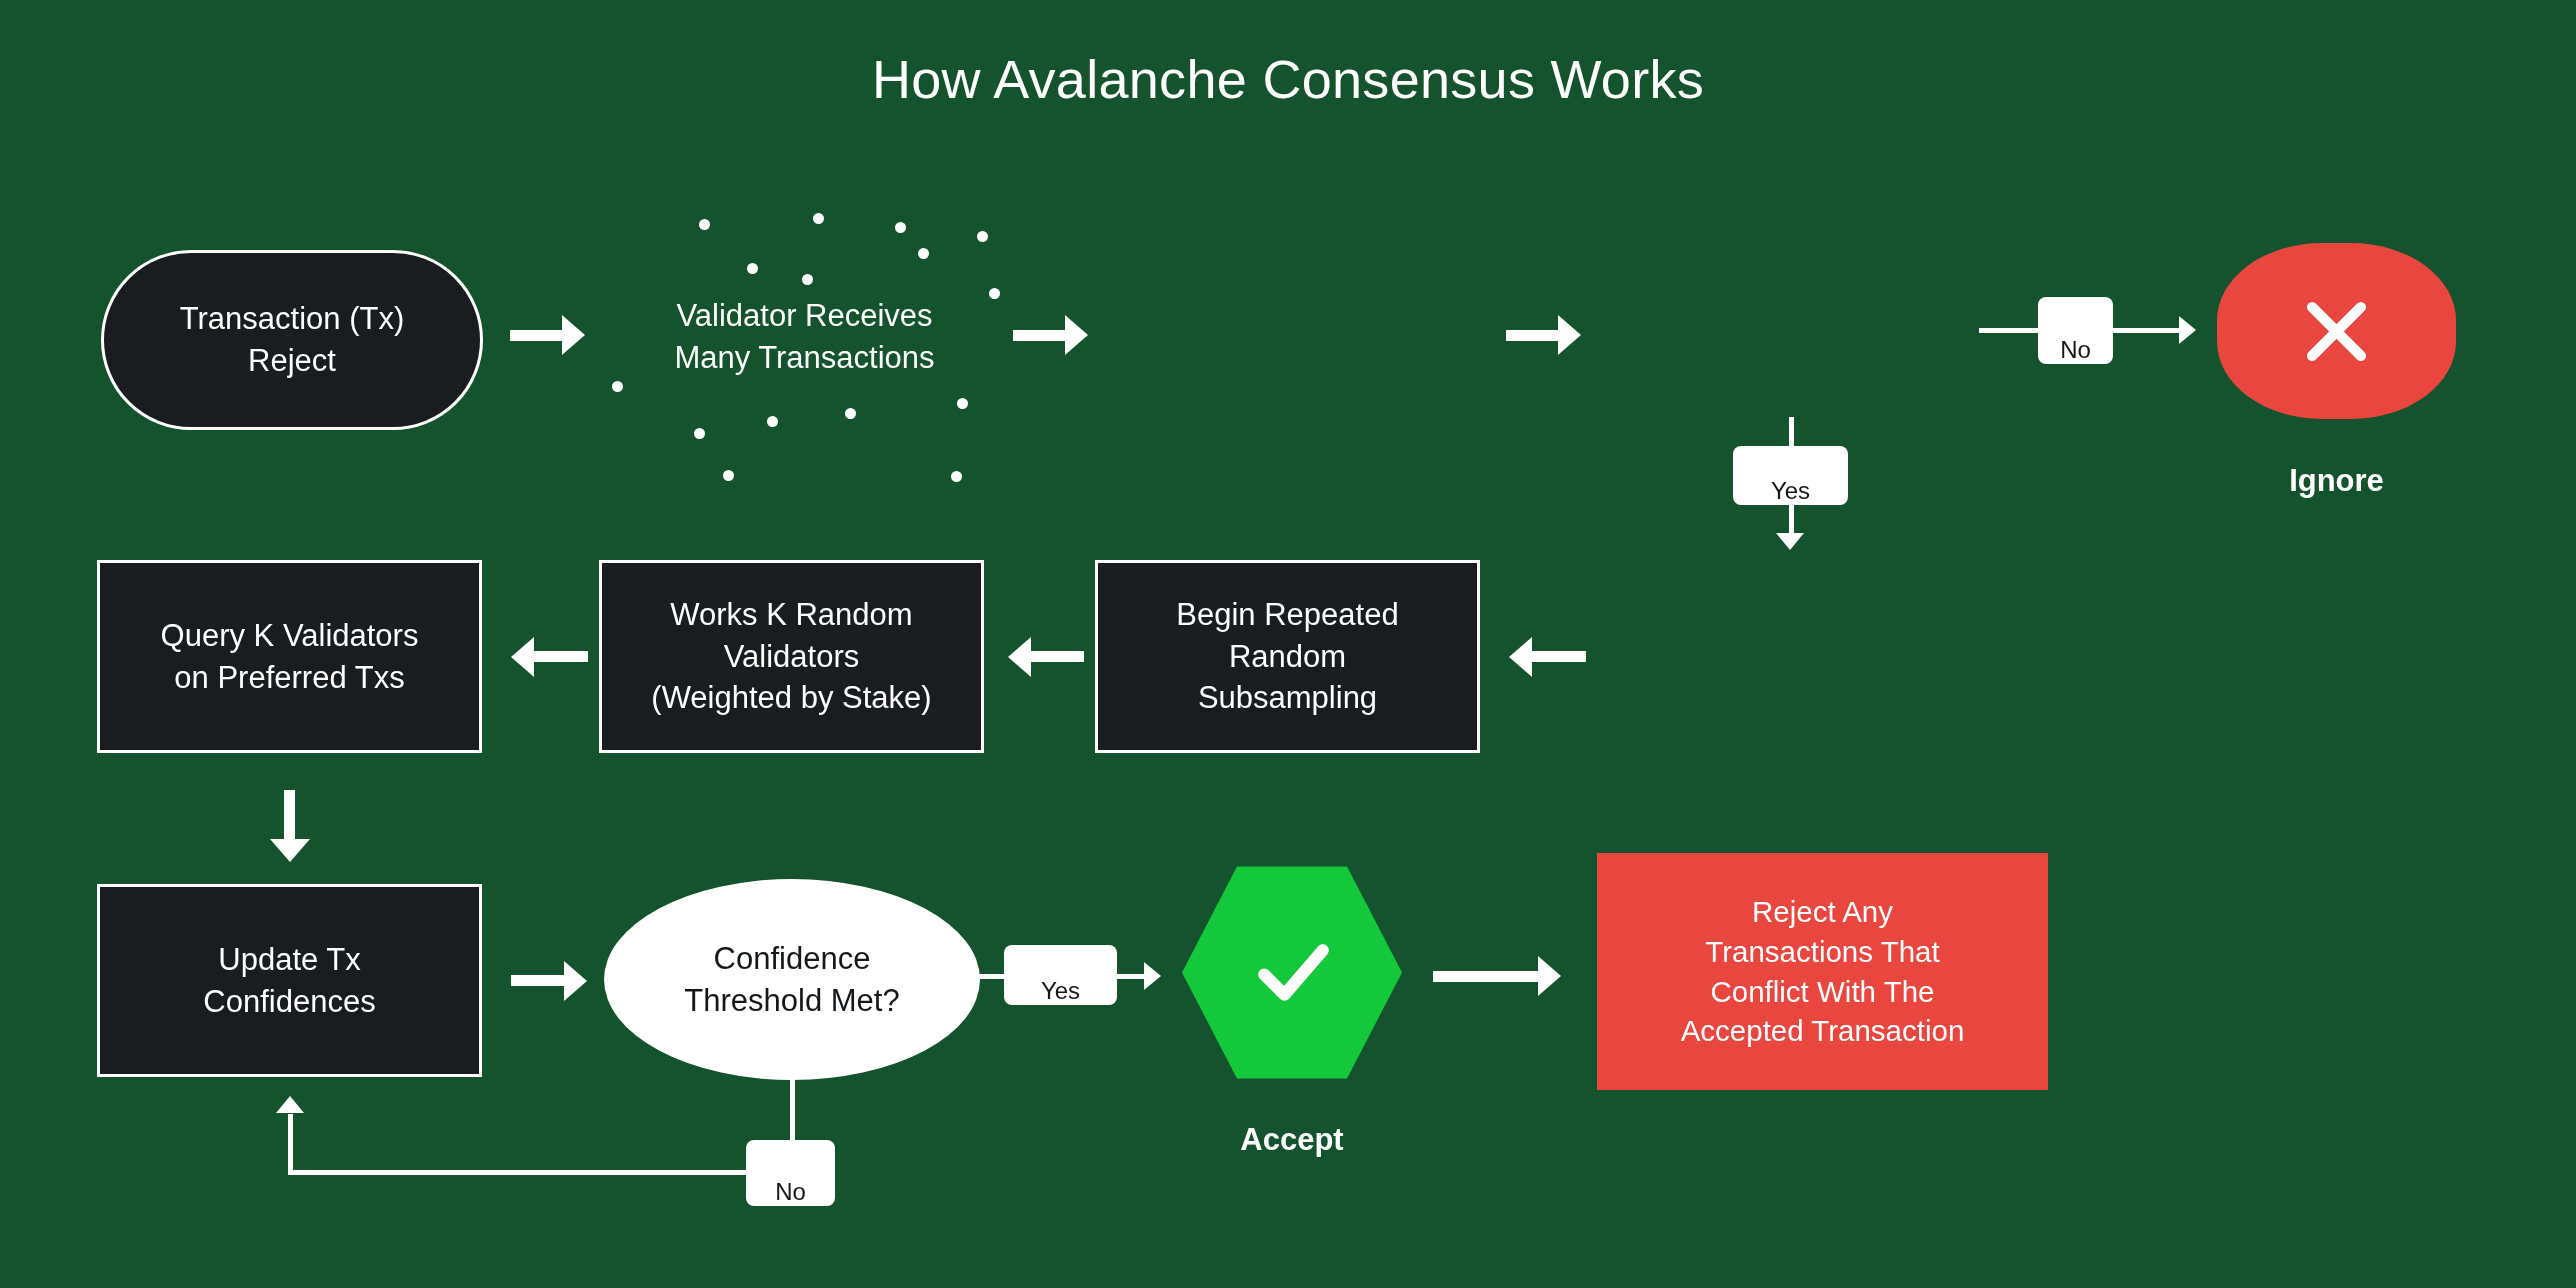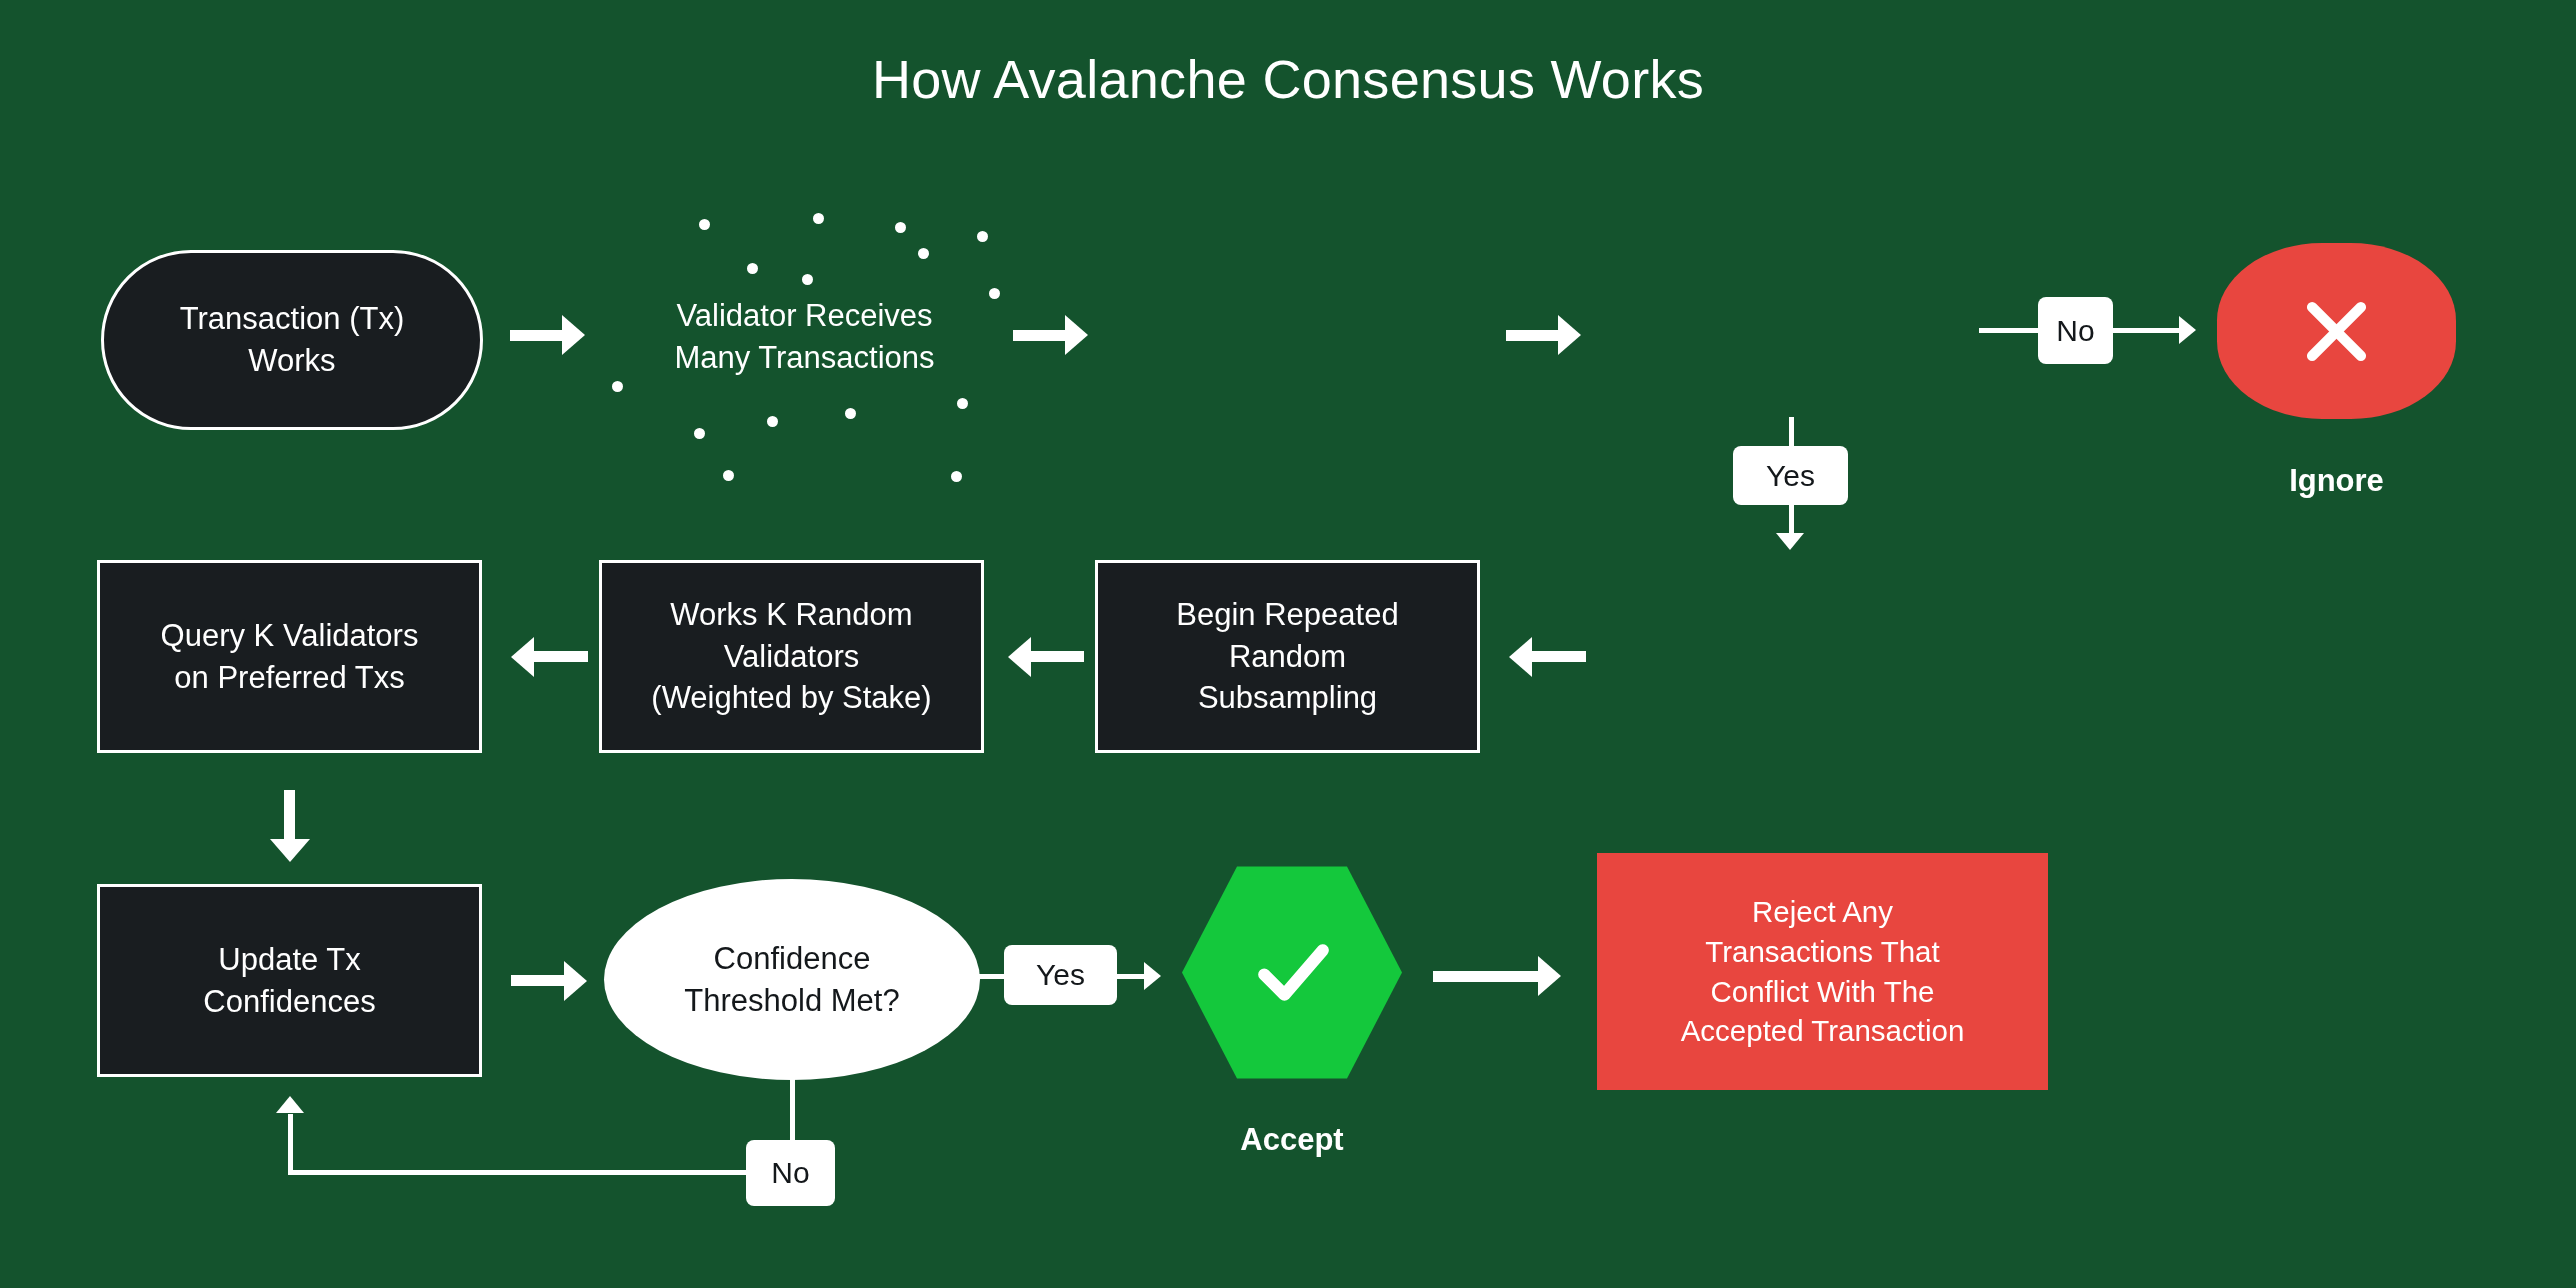--- a/index.html
+++ b/index.html
@@ -89,23 +89,23 @@
   }
 
   
   .chip {
     position: absolute;
     box-sizing: border-box;
     background: #ffffff;
     color: #14181b;
     border-radius: 8px;
     display: flex;
-    align-items: center;
+    align-items: flex-end;
     justify-content: center;
-    font-size: 30px;
+    font-size: 24px;
     font-weight: 400;
     z-index: 5;
   }
 
   
   .line-h {
     position: absolute;
     background: #ffffff;
     height: 4.7px;
   }
@@ -179,21 +179,21 @@
 </style>
 </head>
 <body>
 
 <div id="stage">
 
   <div class="title">How Avalanche Consensus Works</div>
 
   <div class="node stadium" style="left:101px; top:250px; width:382px; height:180px;">
     <span style="white-space:pre-line;">Transaction (Tx)
-Works</span>
+Reject</span>
   </div>
 
   <div class="line-h fat-shaft-h" style="left:510px; top:330px; width:54px;"></div>
   <div class="arrow-r fat-head-r" style="left:562px; top:315px;"></div>
 
   <div id="scatter" style="position:absolute; left:590px; top:201px; width:429px; height:295px;"></div>
   <div class="scatter-label" style="left:590px; top:295px; width:429px; white-space:pre-line;">Validator Receives
 Many Transactions</div>
 
   <div class="line-h fat-shaft-h" style="left:1013px; top:330px; width:54px;"></div>

